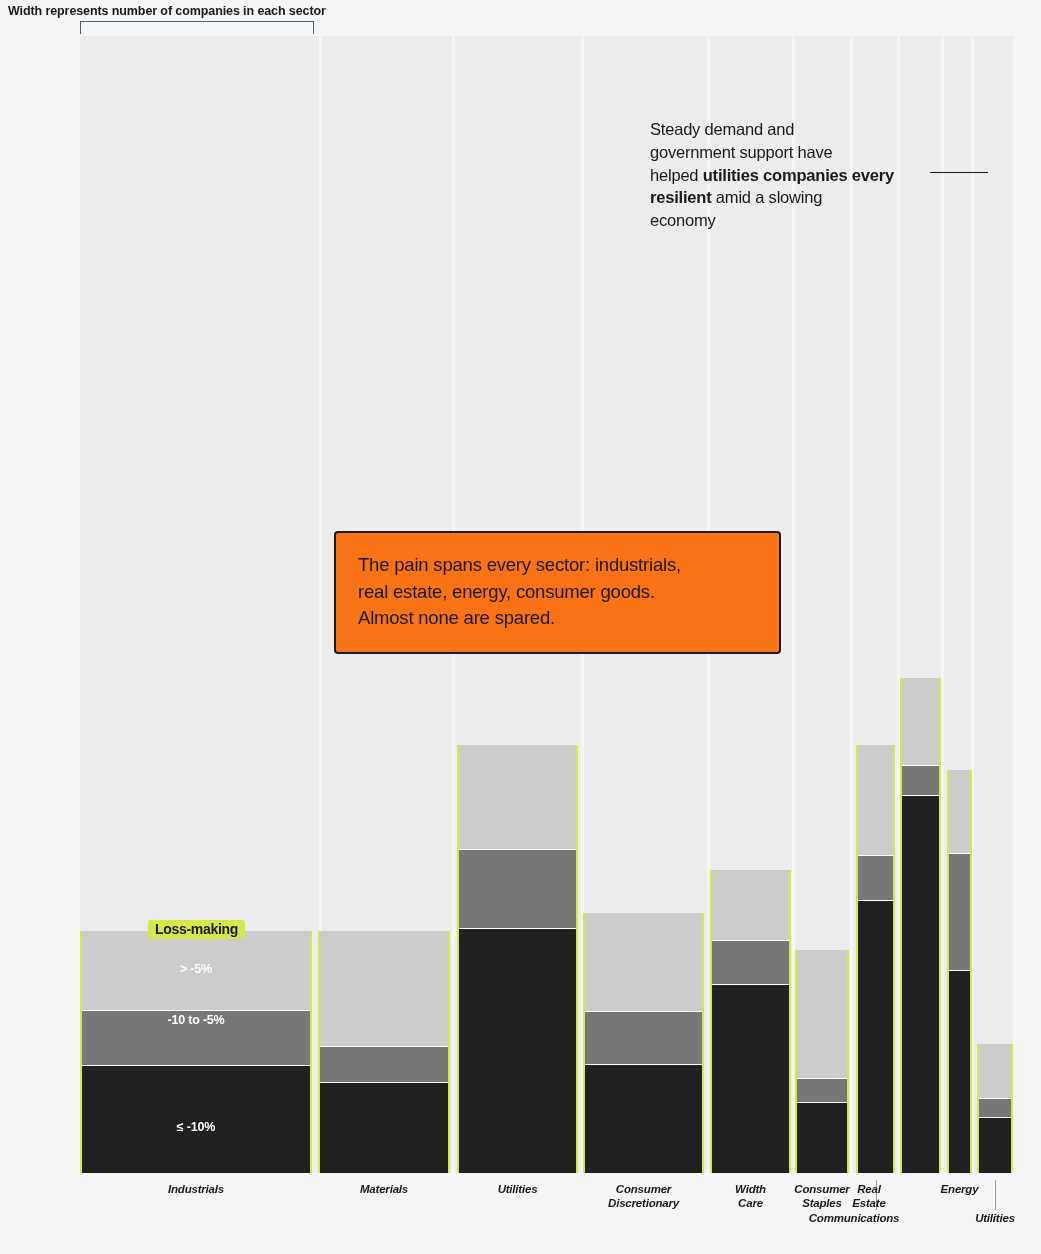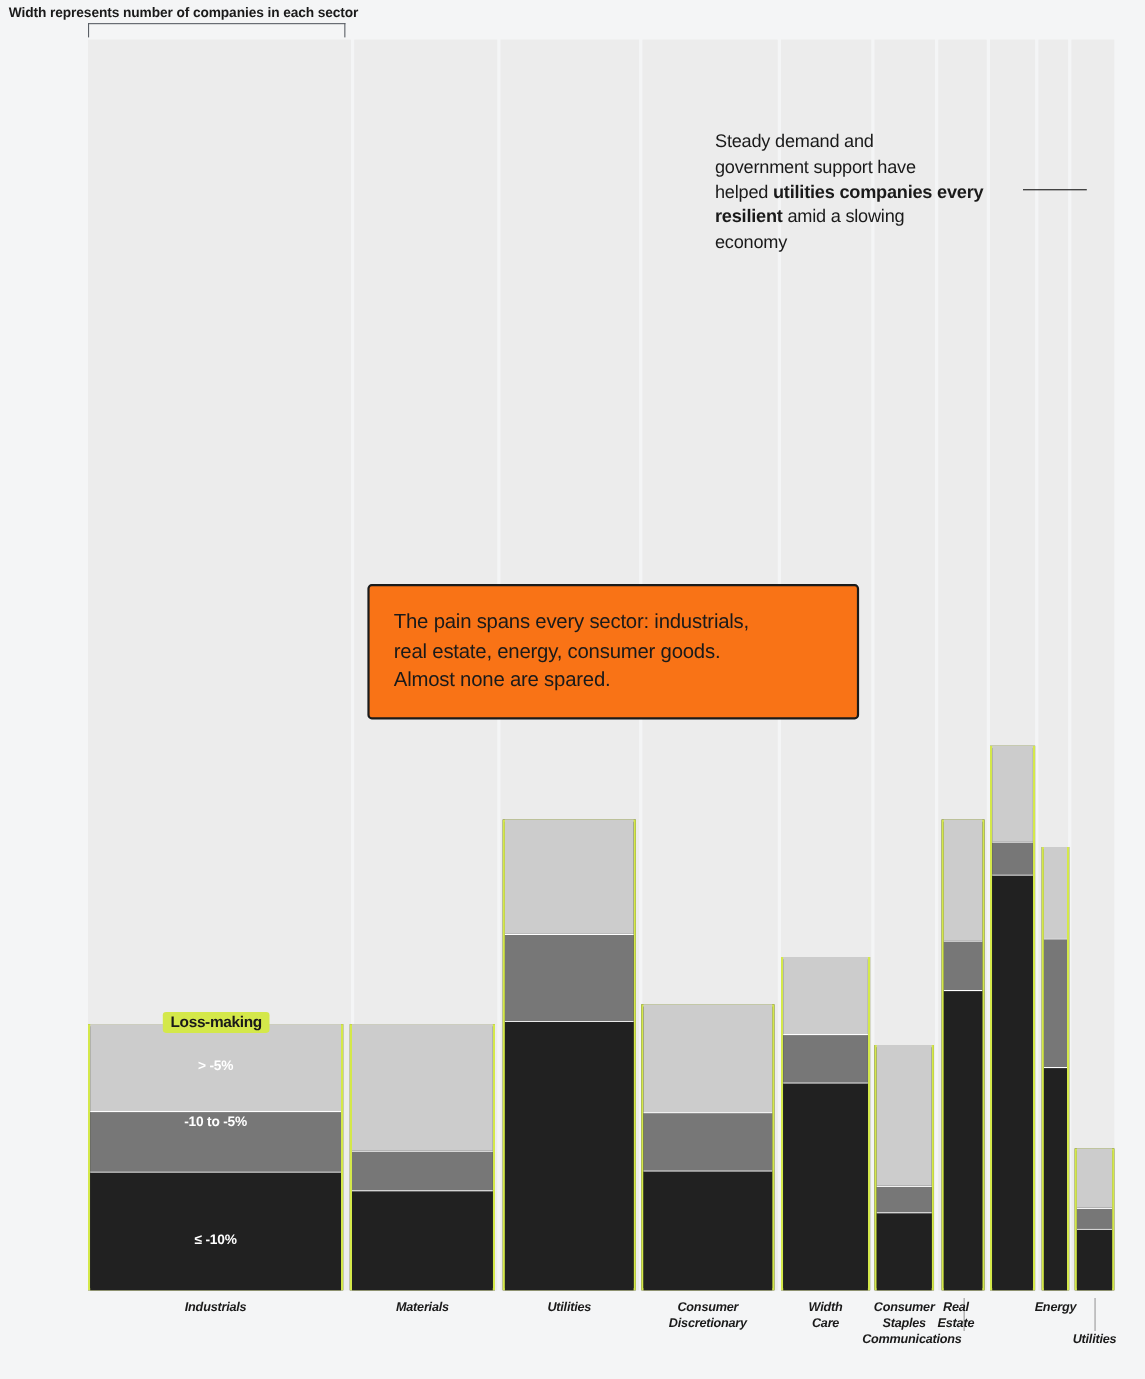--- a/index.html
+++ b/index.html
@@ -218,21 +218,21 @@
       <div class="xlabel" style="width: 120px; left: 136px; top: 1183px;">Industrials</div>
       <div class="xlabel" style="width: 120px; left: 324px; top: 1183px;">Materials</div>
       <div class="xlabel" style="width: 120px; left: 457.5px; top: 1183px;">Utilities</div>
       <div class="xlabel" style="width: 120px; left: 583.5px; top: 1183px;">Consumer
 Discretionary</div>
       <div class="xlabel" style="width: 120px; left: 690.5px; top: 1183px;">Width
 Care</div>
       <div class="xlabel" style="width: 120px; left: 762px; top: 1183px;">Consumer
 Staples</div>
       <div class="leader" style="left: 875.5px; top: 1180px; height: 30px;"></div>
-      <div class="xlabel" style="width: 120px; left: 769px; top: 1212px;">Communications</div>
+      <div class="xlabel" style="width: 120px; left: 794px; top: 1212px;">Communications</div>
       <div class="xlabel" style="width: 120px; left: 809px; top: 1183px;">Real
 Estate</div>
       <div class="xlabel" style="width: 120px; left: 899.5px; top: 1183px;">Energy</div>
       <div class="leader" style="left: 995px; top: 1180px; height: 30px;"></div>
       <div class="xlabel" style="width: 120px; left: 935px; top: 1212px;">Utilities</div>
     </div>
 <div id="lossmaking-tag" style="left: 148px; top: 920px;">Loss-making</div>
   </div>
 
 <div id="util-annot">

